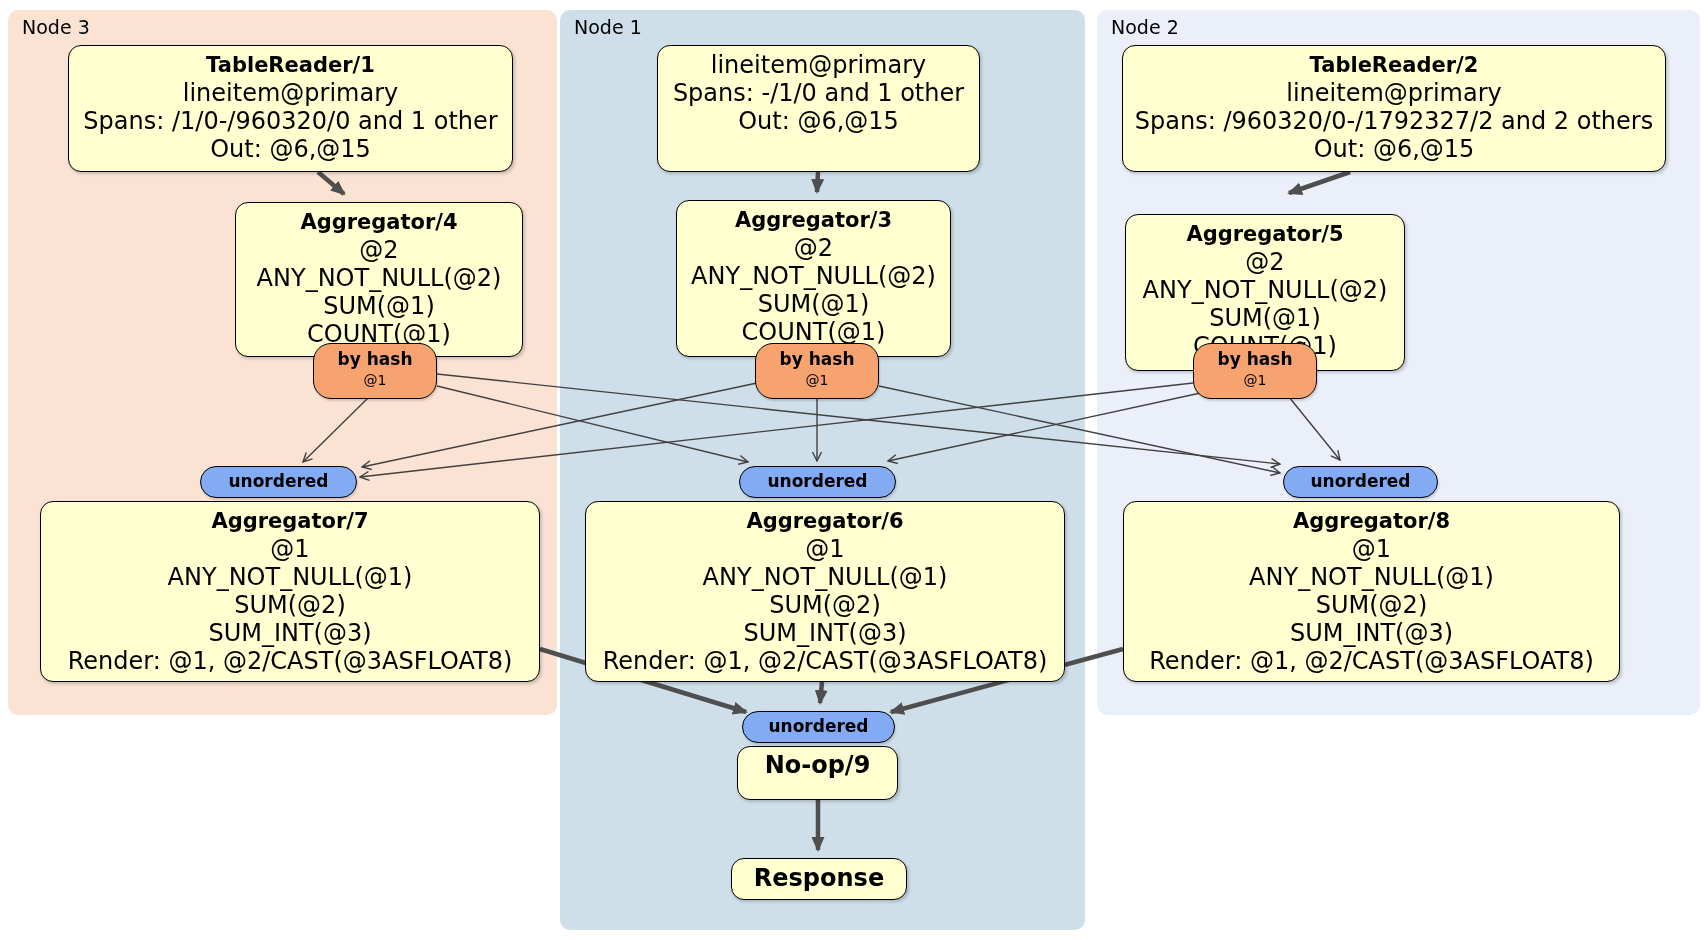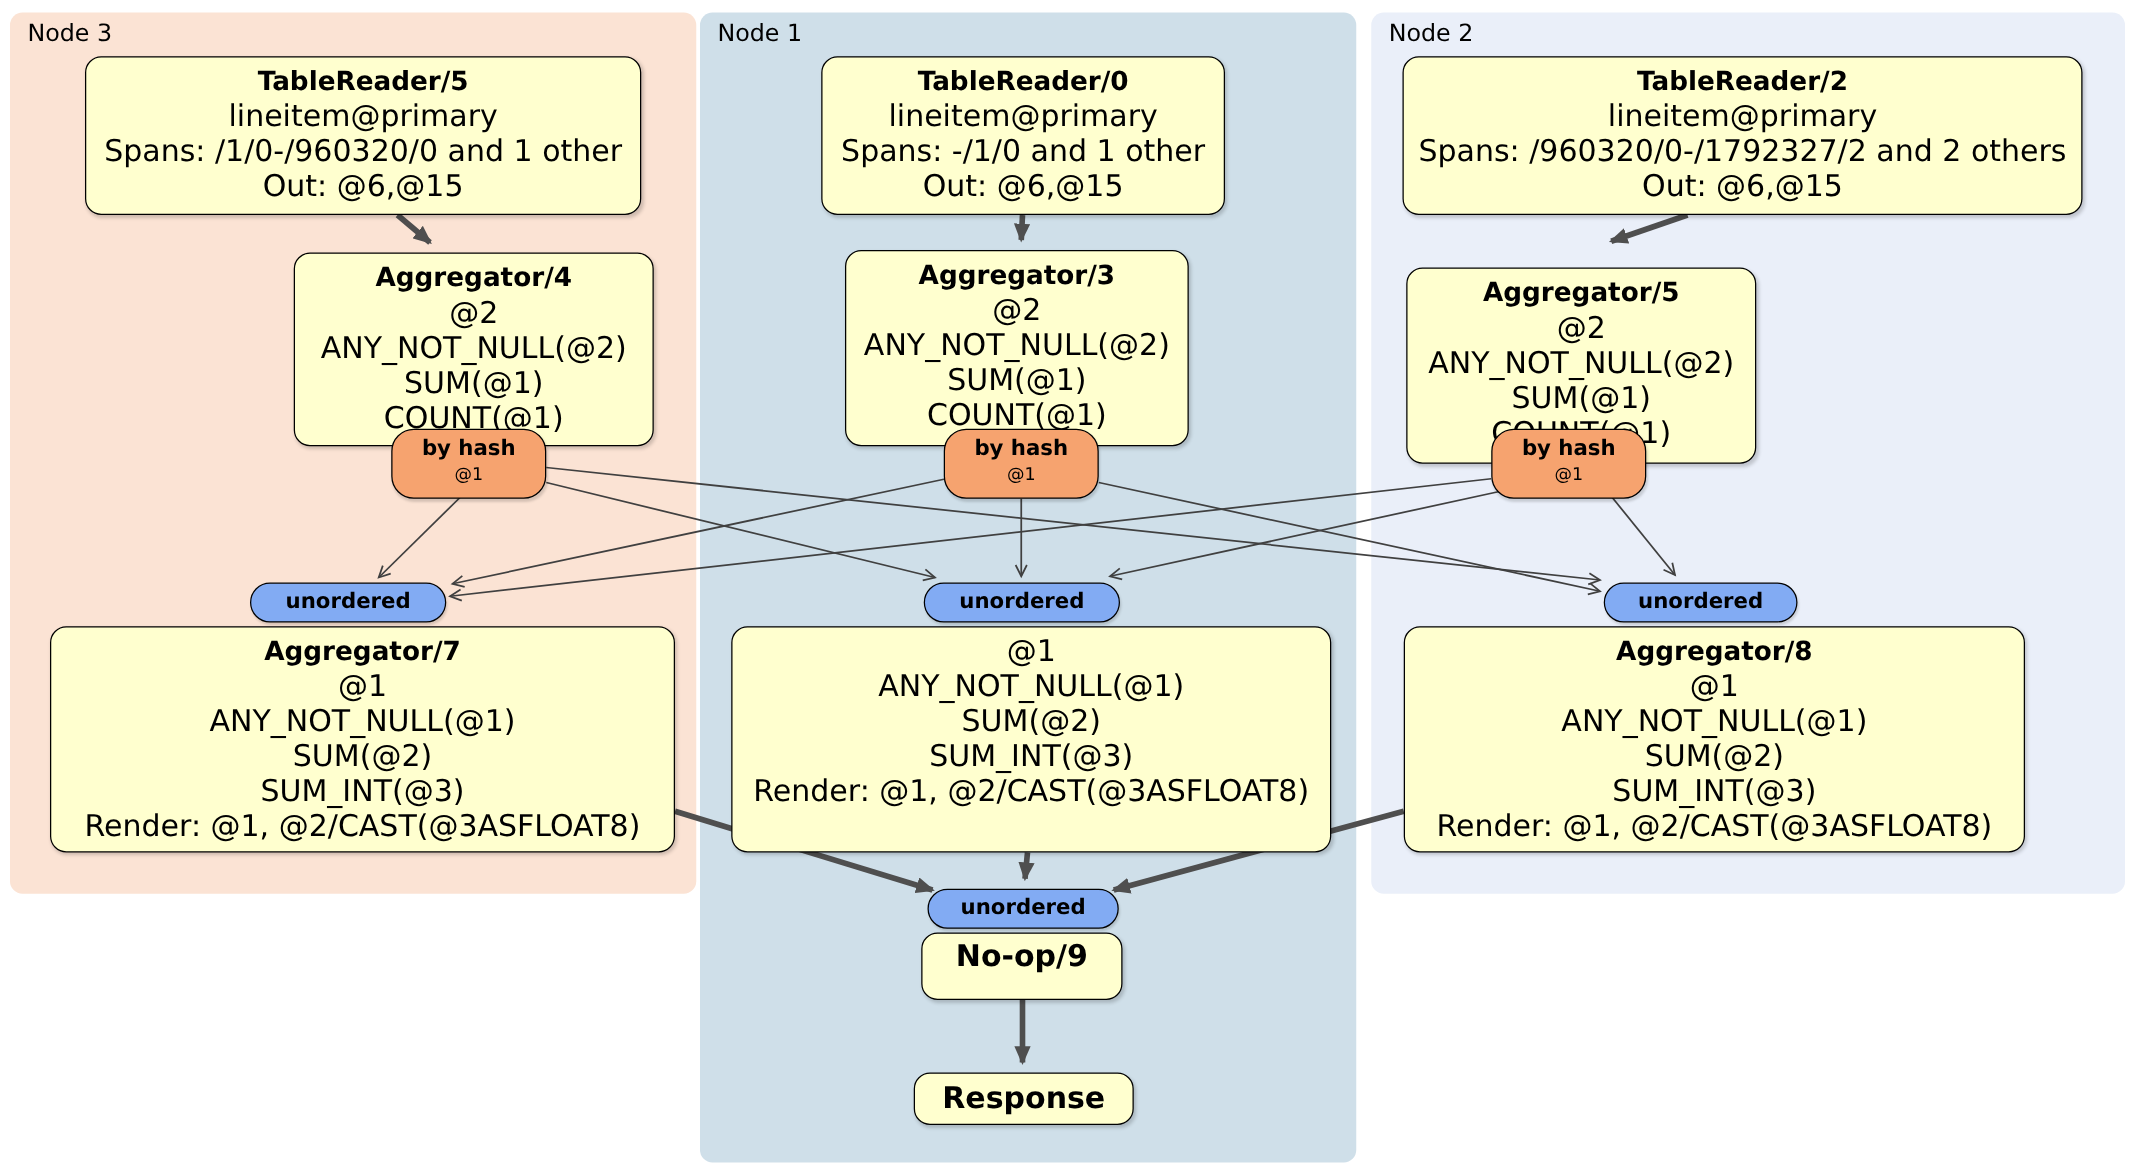--- a/index.html
+++ b/index.html
@@ -76,21 +76,21 @@
       <line x1="818" y1="172" x2="817" y2="192" marker-end="url(#mthick)"></line>
       <line x1="1350" y1="172" x2="1289" y2="193" marker-end="url(#mthick)"></line>
       <line x1="540" y1="649" x2="746" y2="712" marker-end="url(#mthick)"></line>
       <line x1="822" y1="682" x2="820" y2="703" marker-end="url(#mthick)"></line>
       <line x1="1123" y1="649" x2="891" y2="712" marker-end="url(#mthick)"></line>
       <line x1="818" y1="788" x2="818" y2="850" marker-end="url(#mthick)"></line>
     </g>
   </svg>
 
   <div class="pbox" style="left:68px;top:45px;width:445px;height:127px;">
-    <div class="ptitle">TableReader/5</div>
+    <div class="ptitle">TableReader/1</div>
     <div class="pline">lineitem@primary</div>
     <div class="pline">Spans: /1/0-/960320/0 and 1 other</div>
     <div class="pline">Out: @6,@15</div>
   </div>
   <div class="pbox" style="left:235px;top:202px;width:288px;height:155px;">
     <div class="ptitle">Aggregator/4</div>
     <div class="pline">@2</div>
     <div class="pline">ANY_NOT_NULL(@2)</div>
     <div class="pline">SUM(@1)</div>
     <div class="pline">COUNT(@1)</div>
@@ -103,38 +103,38 @@
   <div class="pbox" style="left:40px;top:501px;width:500px;height:181px;">
     <div class="ptitle">Aggregator/7</div>
     <div class="pline">@1</div>
     <div class="pline">ANY_NOT_NULL(@1)</div>
     <div class="pline">SUM(@2)</div>
     <div class="pline">SUM_INT(@3)</div>
     <div class="pline">Render: @1, @2/CAST(@3ASFLOAT8)</div>
   </div>
 
   <div class="pbox" style="left:657px;top:45px;width:323px;height:127px;">
-    <div class="ptitle">TableReader/0</div>
     <div class="pline">lineitem@primary</div>
     <div class="pline">Spans: -/1/0 and 1 other</div>
     <div class="pline">Out: @6,@15</div>
   </div>
   <div class="pbox" style="left:676px;top:200px;width:275px;height:157px;">
     <div class="ptitle">Aggregator/3</div>
     <div class="pline">@2</div>
     <div class="pline">ANY_NOT_NULL(@2)</div>
     <div class="pline">SUM(@1)</div>
     <div class="pline">COUNT(@1)</div>
   </div>
   <div class="router hash" style="left:755px;top:343px;width:124px;height:56px;">
     <div class="rl">by hash</div>
     <div class="rs">@1</div>
   </div>
   <div class="router stream" style="left:739px;top:466px;width:157px;height:32px;">unordered</div>
   <div class="pbox" style="left:585px;top:501px;width:480px;height:181px;">
+    <div class="ptitle">Aggregator/6</div>
     <div class="pline">@1</div>
     <div class="pline">ANY_NOT_NULL(@1)</div>
     <div class="pline">SUM(@2)</div>
     <div class="pline">SUM_INT(@3)</div>
     <div class="pline">Render: @1, @2/CAST(@3ASFLOAT8)</div>
   </div>
   <div class="router stream" style="left:742px;top:711px;width:153px;height:32px;">unordered</div>
   <div class="pbox big" style="left:737px;top:746px;width:161px;height:54px;padding-top:2px;">
     <div class="ptitle">No-op/9</div>
   </div>

